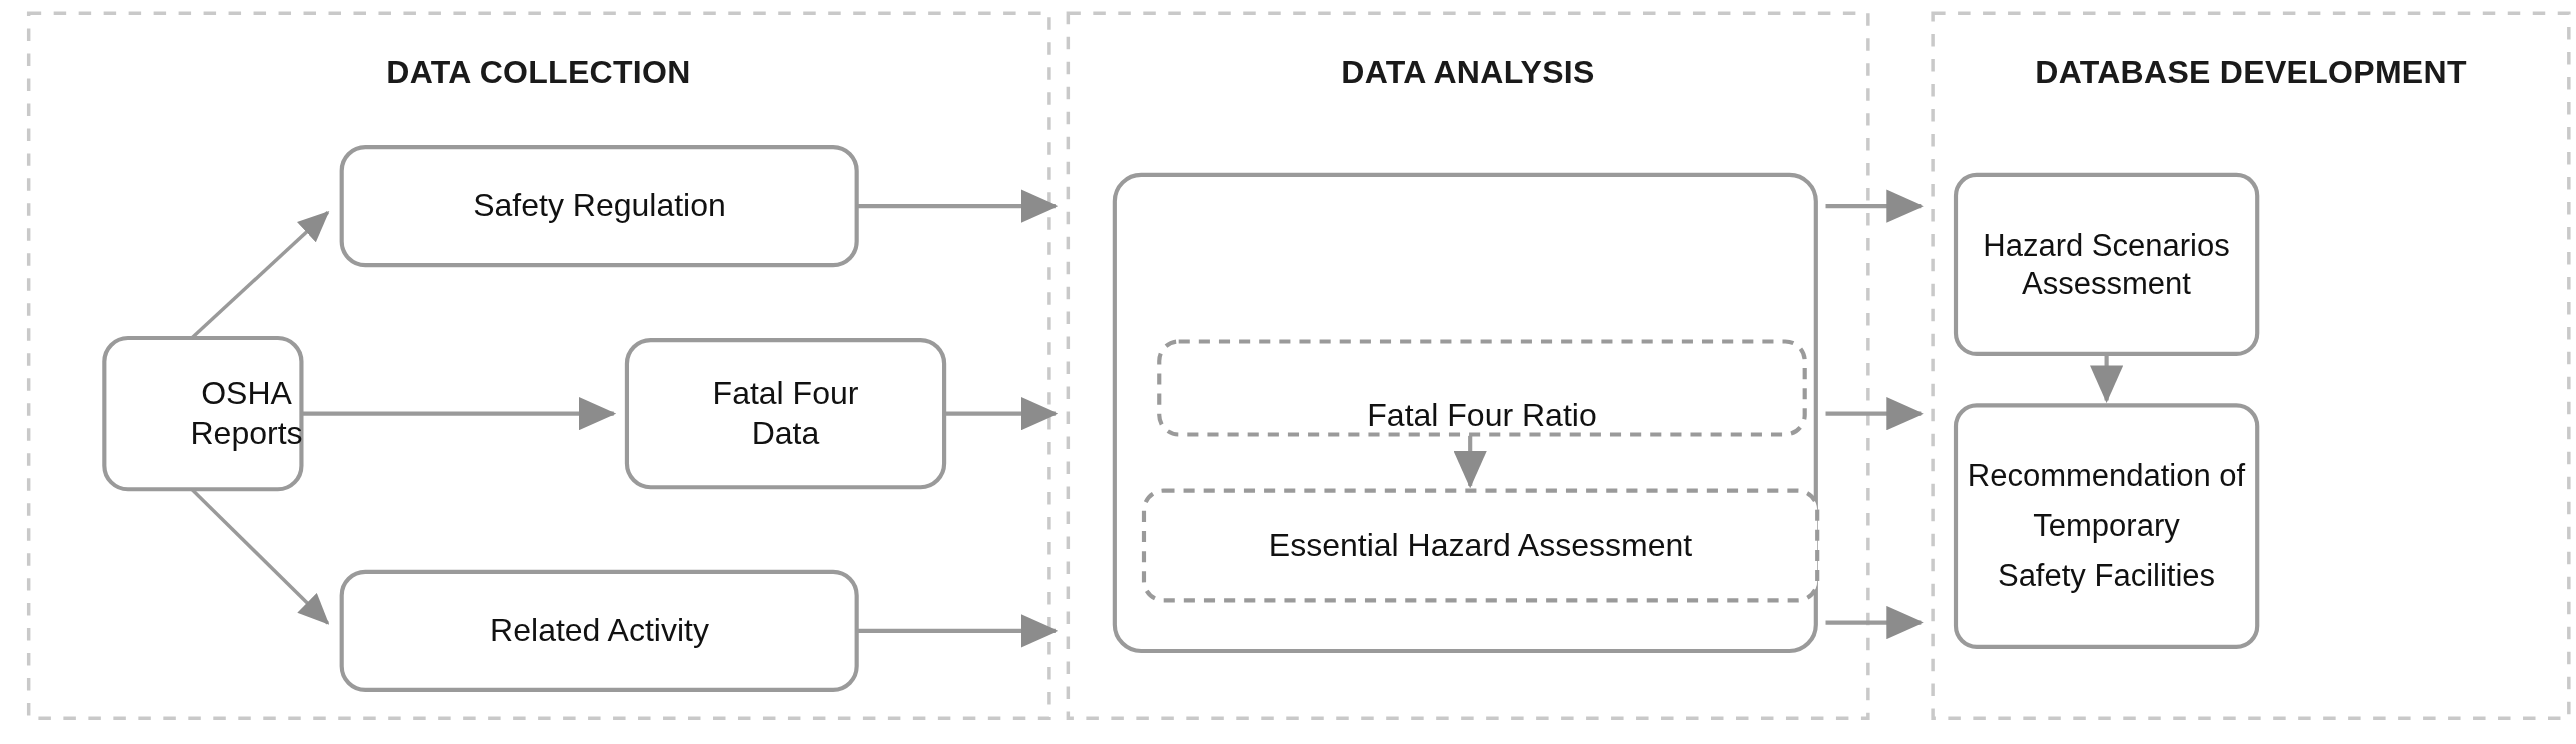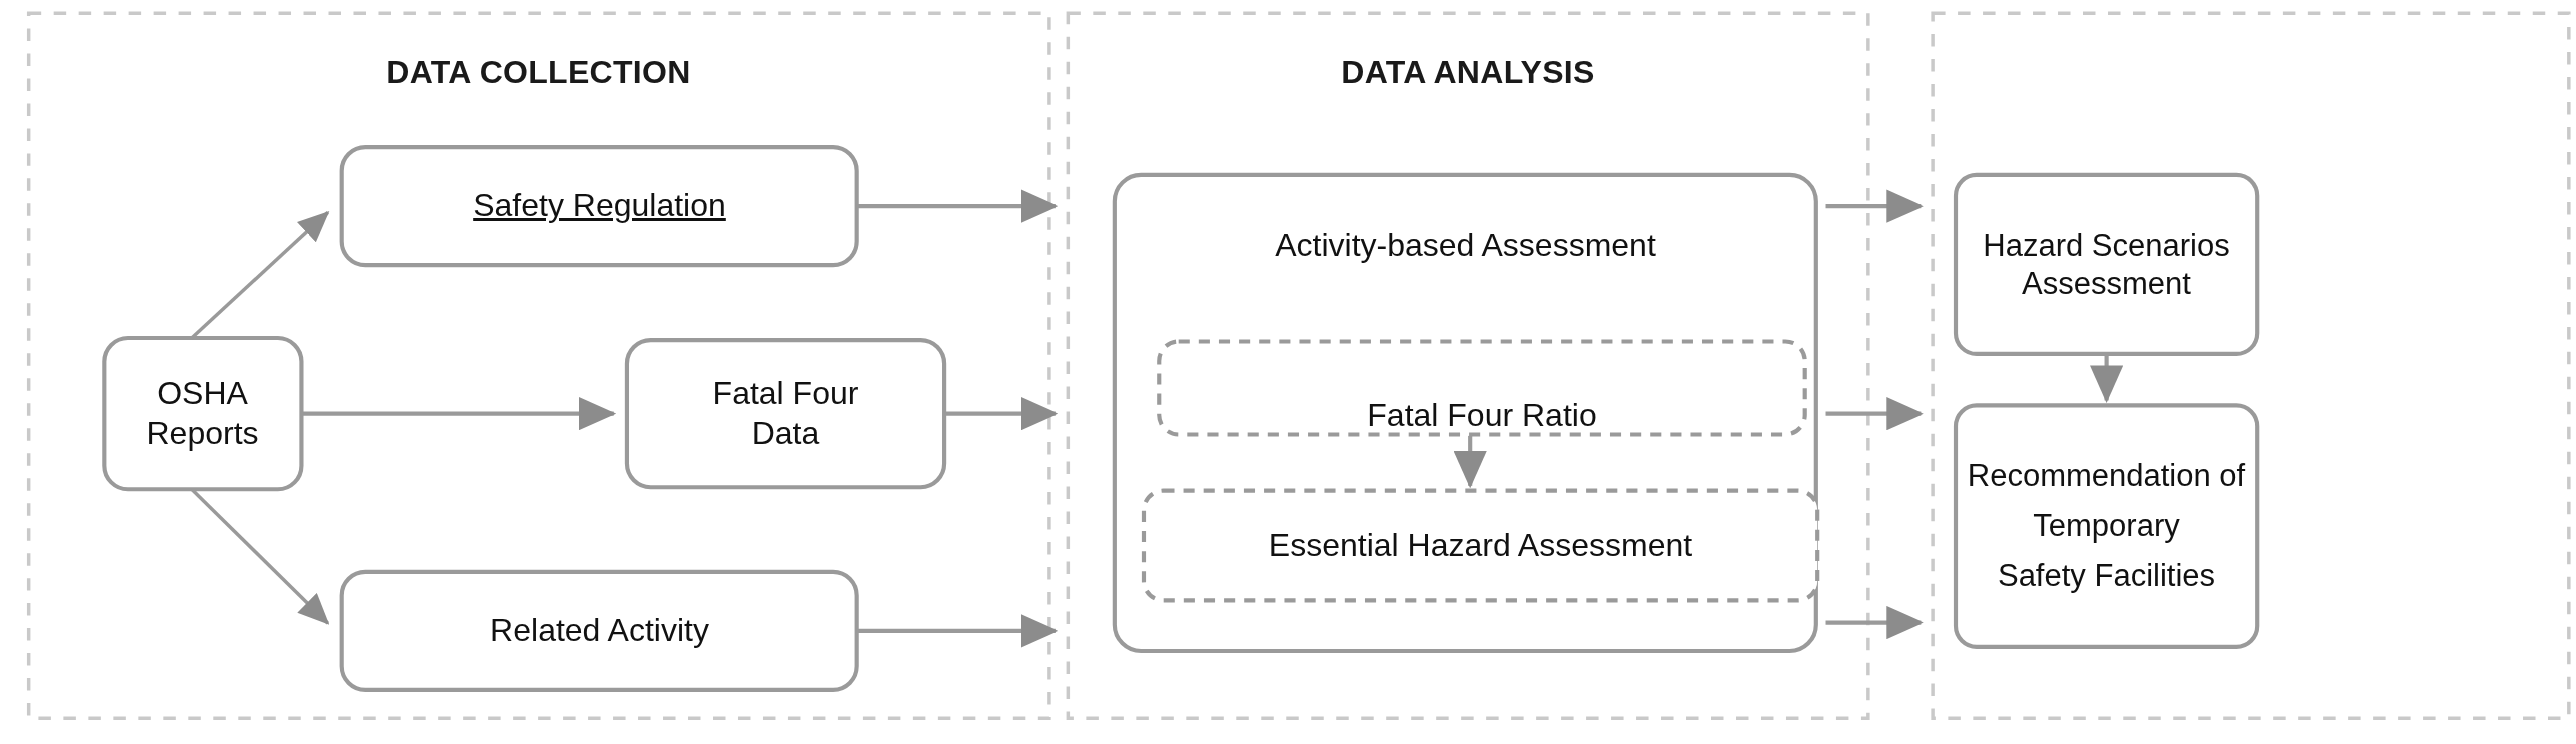--- a/index.html
+++ b/index.html
@@ -108,42 +108,40 @@
 
     <rect x="2818" y="584" width="434" height="348" rx="30" ry="30" fill="#ffffff" stroke="#9a9a9a" stroke-width="6"></rect>
 
     <line x1="3035" y1="512" x2="3035" y2="577" stroke="#9a9a9a" stroke-width="6" marker-end="url(#arrowhead)"></line>
   </svg>
 
   <div class="panel-title" style="left:28.5px; top:56px; width:1020px;">DATA COLLECTION</div>
 
   <div class="panel-title" style="left:1068px; top:56px; width:800px;">DATA ANALYSIS</div>
 
+  <div class="panel-title" style="left:1933px; top:56px; width:636px;">DATABASE DEVELOPMENT</div>
 
-  <div class="node-label" style="left:104px; top:338px; width:197px; height:151px; flex-direction:column;">
+  <div class="node-label" style="left:104px; top:338px; width:197px; height:151px; flex-direction:column;padding-left:44px;">
     <span>OSHA</span>
     <span>Reports</span>
   </div>
 
-  <div class="node-label" style="left:342px; top:147px; width:515px; height:118px;text-decoration:underline;">
+  <div class="node-label" style="left:342px; top:147px; width:515px; height:118px;">
     <span>Safety Regulation</span>
   </div>
 
   <div class="node-label" style="left:627px; top:340px; width:317px; height:147px; flex-direction:column;">
     <span>Fatal Four</span>
     <span>Data</span>
   </div>
 
   <div class="node-label" style="left:342px; top:572px; width:515px; height:118px;">
     <span>Related Activity</span>
   </div>
 
-  <div class="node-label" style="left:1115px; top:208px; width:701px; height:76px;">
-    <span>Activity-based Assessment</span>
-  </div>
 
   <div class="node-label" style="left:1159px; top:342px; width:646px; height:93px;align-items:flex-end;">
     <span>Fatal Four Ratio</span>
   </div>
 
   <div class="node-label" style="left:1144px; top:491px; width:673px; height:110px;">
     <span>Essential Hazard Assessment</span>
   </div>
 
   <div class="node-label small" style="left:1956px; top:175px; width:301px; height:179px; flex-direction:column;">

